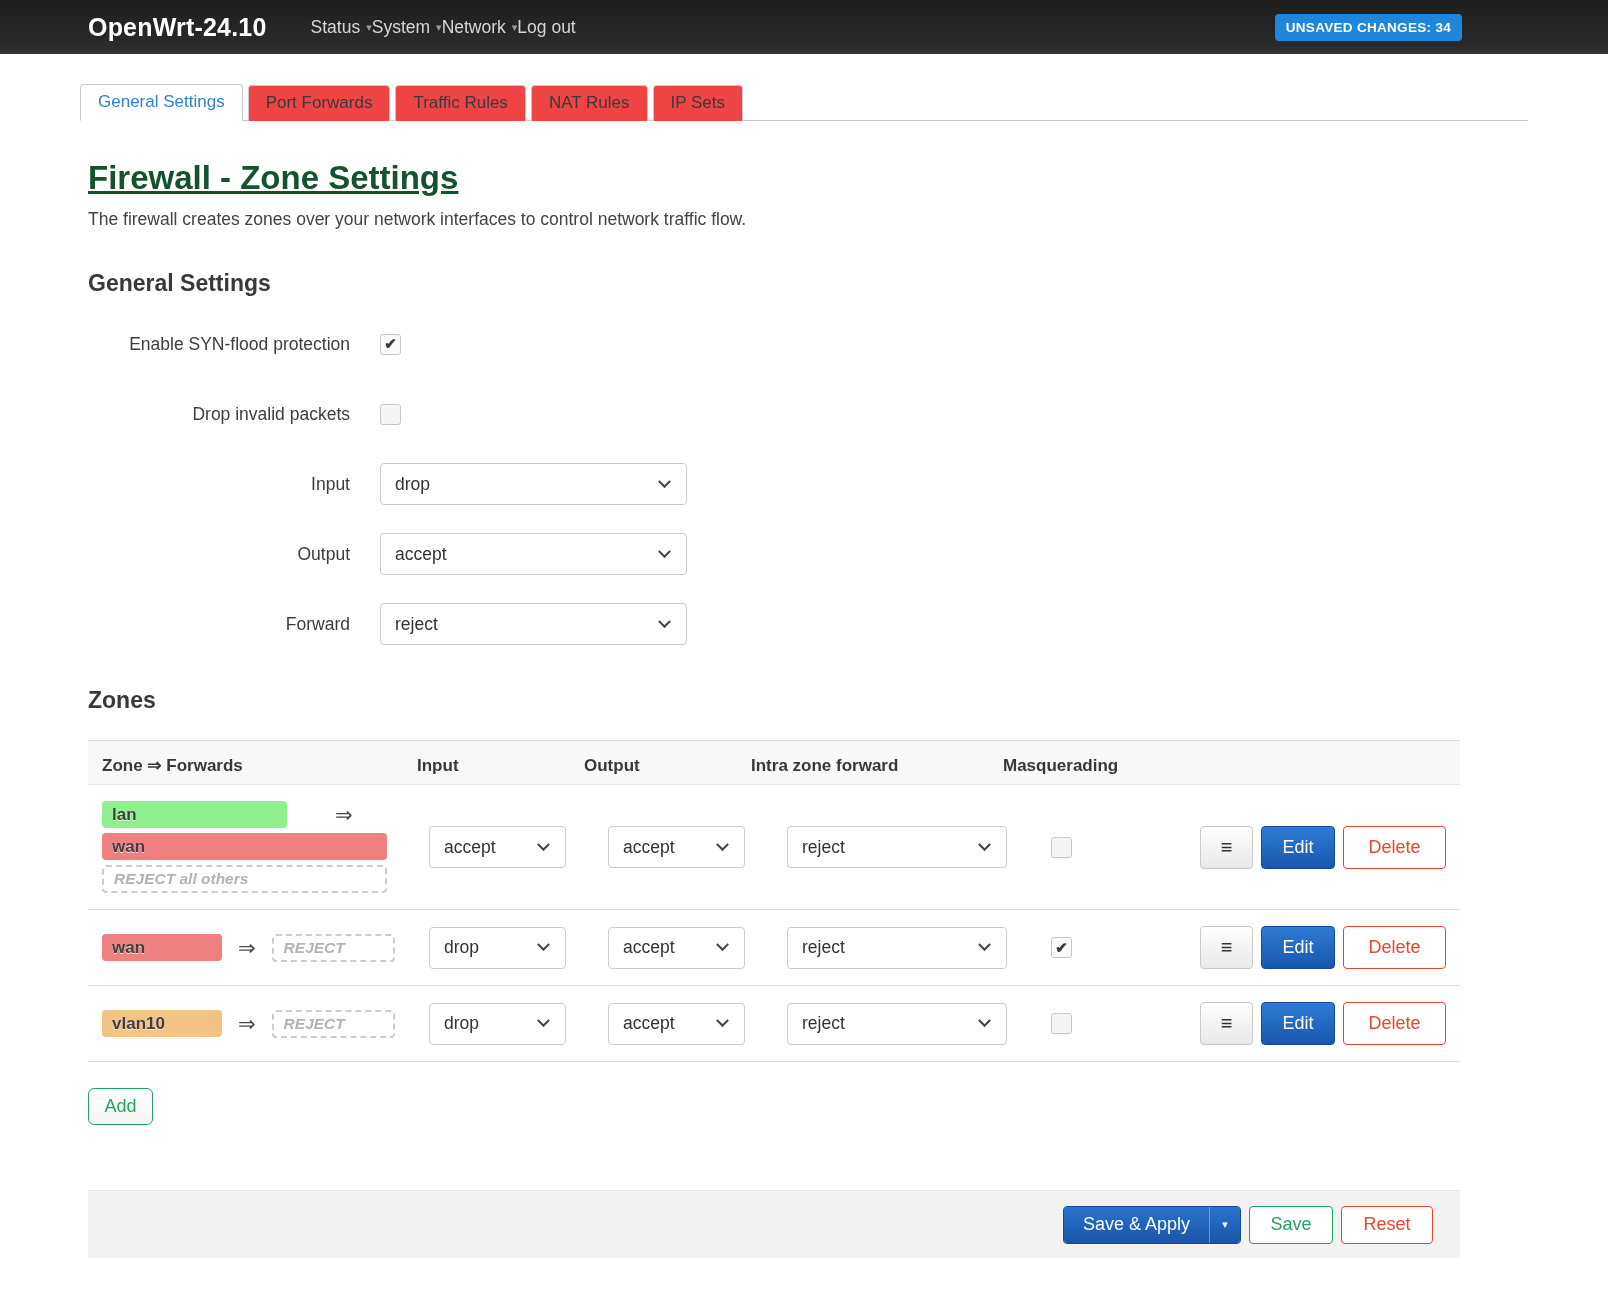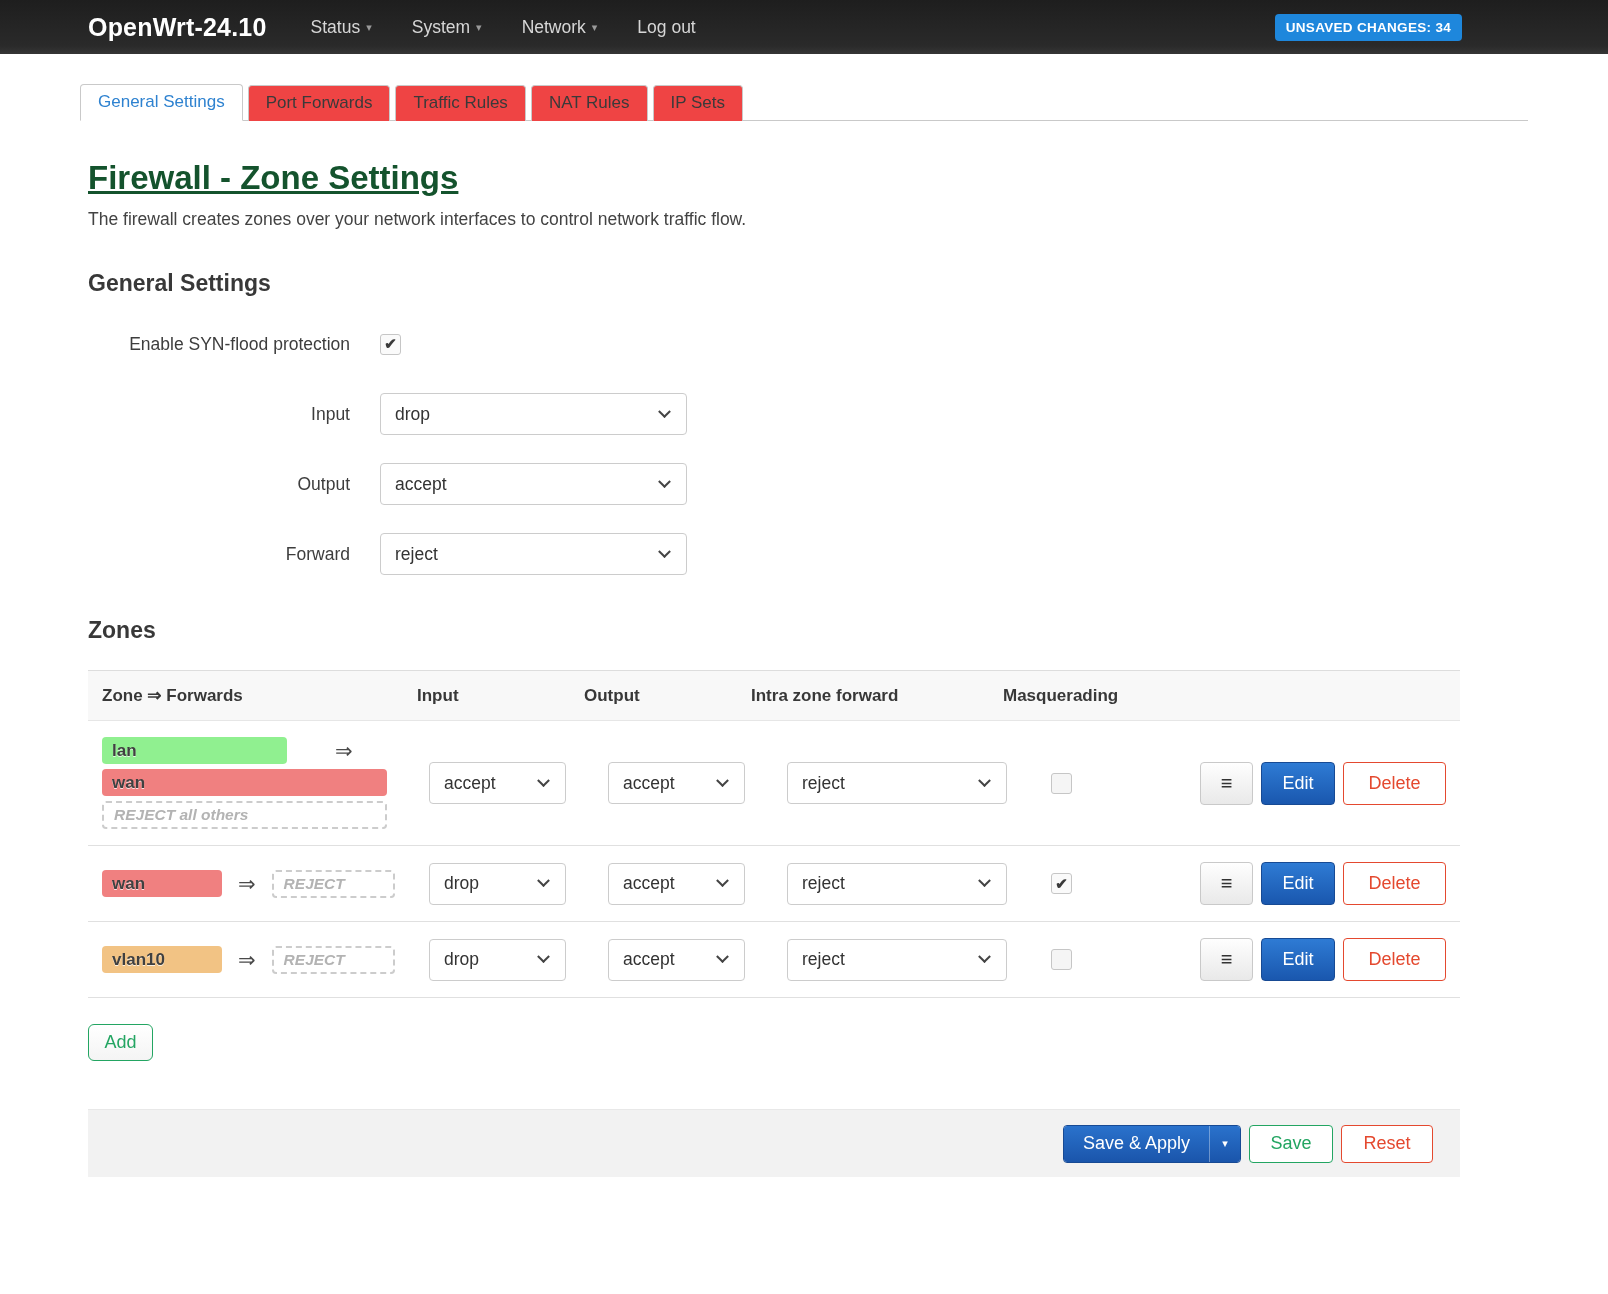--- a/index.html
+++ b/index.html
@@ -12,21 +12,21 @@
   }
 
   
   .navbar {
     height:54px;
     background:linear-gradient(180deg,#1e1e1e 0%,#2a2a2a 85%,#363636 100%);
     display:flex; align-items:center;
     padding:0 146px 0 88px;
   }
   .brand { color:#fff; font-size:25px; font-weight:bold; letter-spacing:.2px; margin-right:44px; cursor:pointer; }
-  .nav-menu { display:flex; align-items:center; gap:40px; }
+  .nav-menu { display:flex; align-items:center; }
   .nav-item { color:#d6d6d6; font-size:17.5px; cursor:pointer; display:flex; align-items:center; gap:6px; }
   .nav-caret { color:#9a9a9a; font-size:11px; line-height:1; }
   .unsaved-badge {
     margin-left:auto;
     background:#1e87dc; color:#fff;
     font-size:13.5px; font-weight:bold; letter-spacing:.3px;
     padding:6px 11px; border-radius:4px; cursor:pointer;
   }
 
   
@@ -92,21 +92,21 @@
   .zheader, .zrow {
     display:grid;
     grid-template-columns:315px 167px 167px 252px 120px 1fr;
     padding:12px 14px;
     align-items:center;
   }
   .zheader {
     background:#f8f8f8;
     font-weight:bold; font-size:17px; color:#383838;
     border-bottom:1px solid #e6e6e6;
-    padding-top:14px; padding-bottom:14px;
+    padding-top:14px; padding-bottom:8px;
   }
   .zrow { border-bottom:1px solid #e0e0e0; padding-top:16px; padding-bottom:16px;gap:12px; }
 
   .zone-cell { display:flex; flex-direction:column; gap:5px; }
   .zone-line { display:flex; align-items:center; }
   .zbadge {
     height:27px; border-radius:4px;
     display:flex; align-items:center;
     padding:0 10px; font-size:17px; font-weight:bold; color:#404040;
     text-shadow:0 1px 0 rgba(255,255,255,.75);
@@ -147,21 +147,21 @@
     width:65px; height:37px;
     border:1px solid #23a562; border-radius:6px;
     background:linear-gradient(#ffffff,#f4f4f4);
     color:#23a562; font-size:18px;
     display:flex; align-items:center; justify-content:center;
     cursor:pointer;
   }
 
   
   .footer-bar {
-    margin-top:48px;
+    margin-top:65px;
     width:1372px; height:68px;
     background:#f2f2f2; border-top:1px solid #e8e8e8;
     display:flex; align-items:center; justify-content:flex-end;
     padding-right:27px; gap:8px;
   }
   .btn-f { height:38px; border-radius:4px; font-size:18px; display:flex; align-items:center; justify-content:center; cursor:pointer; }
   .saveapply-group { display:flex; height:38px; border-radius:4px; overflow:hidden; border:1px solid #174a94; }
   .saveapply-main {
     padding:0 19px; color:#fff; font-size:18px;
     background:linear-gradient(#2a72cc,#1a55ab);
@@ -214,20 +214,24 @@
   <h1 class="page-title">Firewall - Zone Settings</h1>
   <p class="page-desc">The firewall creates zones over your network interfaces to control network traffic flow.</p>
 
   <h3 class="section-heading">General Settings</h3>
 
   <div class="form-row">
     <div class="form-label">Enable SYN-flood protection</div>
     <div class="checkbox checked"></div>
   </div>
 
+  <div class="form-row">
+    <div class="form-label">Drop invalid packets</div>
+    <div class="checkbox"></div>
+  </div>
 
   <div class="form-row">
     <div class="form-label">Input</div>
     <div class="select">
       <span>drop</span>
       <span class="chev"></span>
     </div>
   </div>
 
   <div class="form-row">

